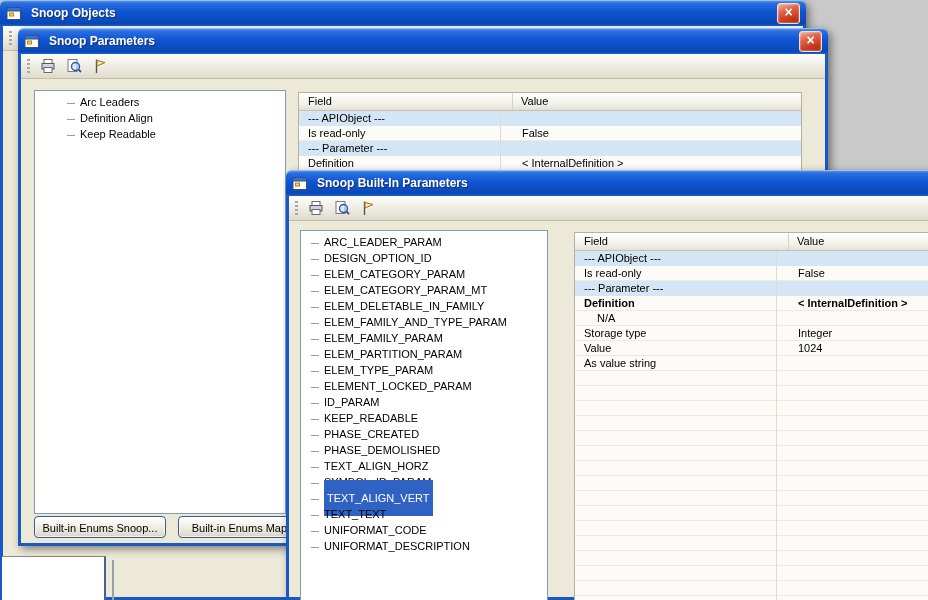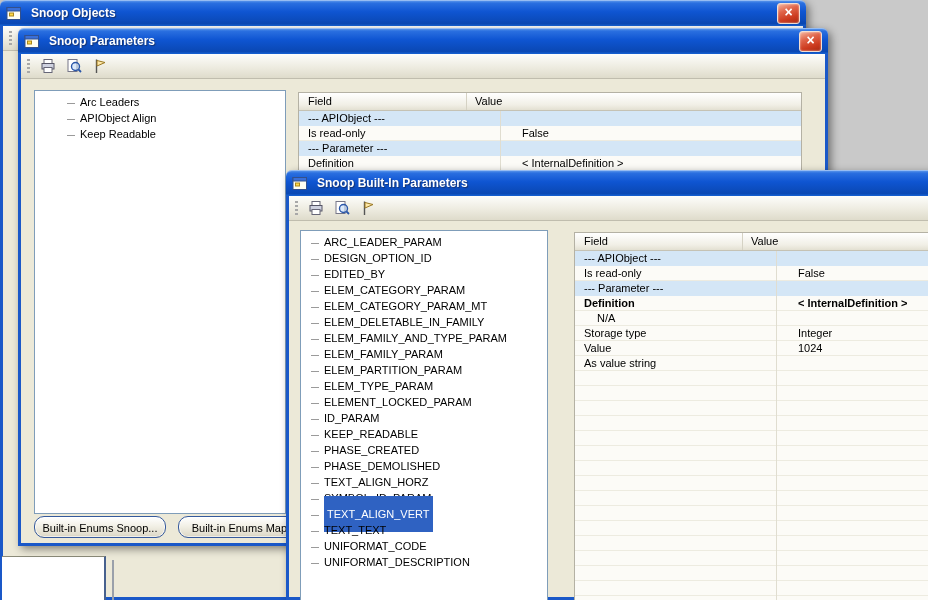--- a/index.html
+++ b/index.html
@@ -44,34 +44,34 @@
   .list-item::before{content:"";display:inline-block;width:8px;height:1px;background:#9a9a9a;vertical-align:middle;margin-right:5px;}
   .list-item .sel{background:#2f62c2;color:#fff;padding:12px 3px;}
   
   .grid{
     position:absolute;border:1px solid #b4b1a4;background:#fcfbf7;box-sizing:border-box;
     display:flex;flex-direction:column;overflow:hidden;
   }
   .grid-header{display:flex;height:17px;line-height:17px;flex:0 0 auto;
     background:linear-gradient(180deg,#ffffff,#f1efe6 70%,#e3e0d2);border-bottom:1px solid #c5c2b4;}
   .hcell{box-sizing:border-box;white-space:nowrap;overflow:hidden;}
-  .hcell.field{width:168px;padding-left:9px;border-right:1px solid #d5d2c4;}
+  .hcell.field{width:214px;padding-left:9px;border-right:1px solid #d5d2c4;}
   .hcell.value{flex:1;padding-left:8px;}
   .grid-body{flex:1;position:relative;
     background:repeating-linear-gradient(180deg,transparent 0 14px,#edebe0 14px 15px);}
   .grid-body::after{content:"";position:absolute;left:201px;top:0;bottom:0;width:1px;background:#e0ddd0;pointer-events:none;}
   .grid-row{display:flex;height:15px;line-height:15px;}
   .grid-row.cat{background:#d4e6f6;}
   .grid-row.bold{font-weight:bold;}
   .cell{box-sizing:border-box;white-space:nowrap;overflow:hidden;}
   .cell.field{width:201px;padding-left:9px;}
   .cell.value{flex:1;padding-left:22px;}
   
   .xpbtn{
-    position:absolute;height:22px;border:1px solid #365a9c;border-radius:10px;
+    position:absolute;height:22px;border:1px solid #365a9c;border-radius:4px;
     background:linear-gradient(180deg,#ffffff,#f2f0e6 45%,#e0dccc 90%,#d2cdba);
     box-shadow:inset 0 0 0 1px rgba(255,255,255,.65);
     font-family:inherit;font-size:11px;color:#000;text-align:center;line-height:20px;
     box-sizing:border-box;white-space:nowrap;overflow:hidden;
   }
   
   .frag-white{position:absolute;left:2px;top:556px;width:102px;height:44px;background:#fff;
     border-top:1px solid #8a8a78;border-right:2px solid #47618e;}
   .frag-line{position:absolute;left:112px;top:560px;width:2px;height:40px;background:#9aa0aa;}
 </style>
@@ -138,21 +138,21 @@
       </span>
       <span class="tbicon">
         <svg width="16" height="16" viewBox="0 0 16 16">
             <line x1="4.5" y1="1.5" x2="4.5" y2="15" stroke="#555" stroke-width="1.4"></line>
             <path d="M5 2.5 L13 4.5 L5 8 Z" fill="#ffe9a8" stroke="#997722"></path>
           </svg>
       </span>
     </div>
     <div class="listbox" style="left:16px;top:62px;width:252px;height:424px;padding-left:22px;">
         <div class="list-item">Arc Leaders</div>
-        <div class="list-item">APIObject Align</div>
+        <div class="list-item">Definition Align</div>
         <div class="list-item">Keep Readable</div>
       </div>
     <div class="grid" style="left:280px;top:64px;width:504px;height:418px;">
       <div class="grid-header">
         <div class="hcell field">Field</div>
         <div class="hcell value">Value</div>
       </div>
       <div class="grid-body">
           <div class="grid-row cat">
             <div class="cell field">--- APIObject ---</div>
@@ -208,21 +208,20 @@
       <span class="tbicon">
         <svg width="16" height="16" viewBox="0 0 16 16">
             <line x1="4.5" y1="1.5" x2="4.5" y2="15" stroke="#555" stroke-width="1.4"></line>
             <path d="M5 2.5 L13 4.5 L5 8 Z" fill="#ffe9a8" stroke="#997722"></path>
           </svg>
       </span>
     </div>
     <div class="listbox" style="left:14px;top:60px;width:248px;height:372px;">
         <div class="list-item">ARC_LEADER_PARAM</div>
         <div class="list-item">DESIGN_OPTION_ID</div>
-        <div class="list-item">EDITED_BY</div>
         <div class="list-item">ELEM_CATEGORY_PARAM</div>
         <div class="list-item">ELEM_CATEGORY_PARAM_MT</div>
         <div class="list-item">ELEM_DELETABLE_IN_FAMILY</div>
         <div class="list-item">ELEM_FAMILY_AND_TYPE_PARAM</div>
         <div class="list-item">ELEM_FAMILY_PARAM</div>
         <div class="list-item">ELEM_PARTITION_PARAM</div>
         <div class="list-item">ELEM_TYPE_PARAM</div>
         <div class="list-item">ELEMENT_LOCKED_PARAM</div>
         <div class="list-item">ID_PARAM</div>
         <div class="list-item">KEEP_READABLE</div>

